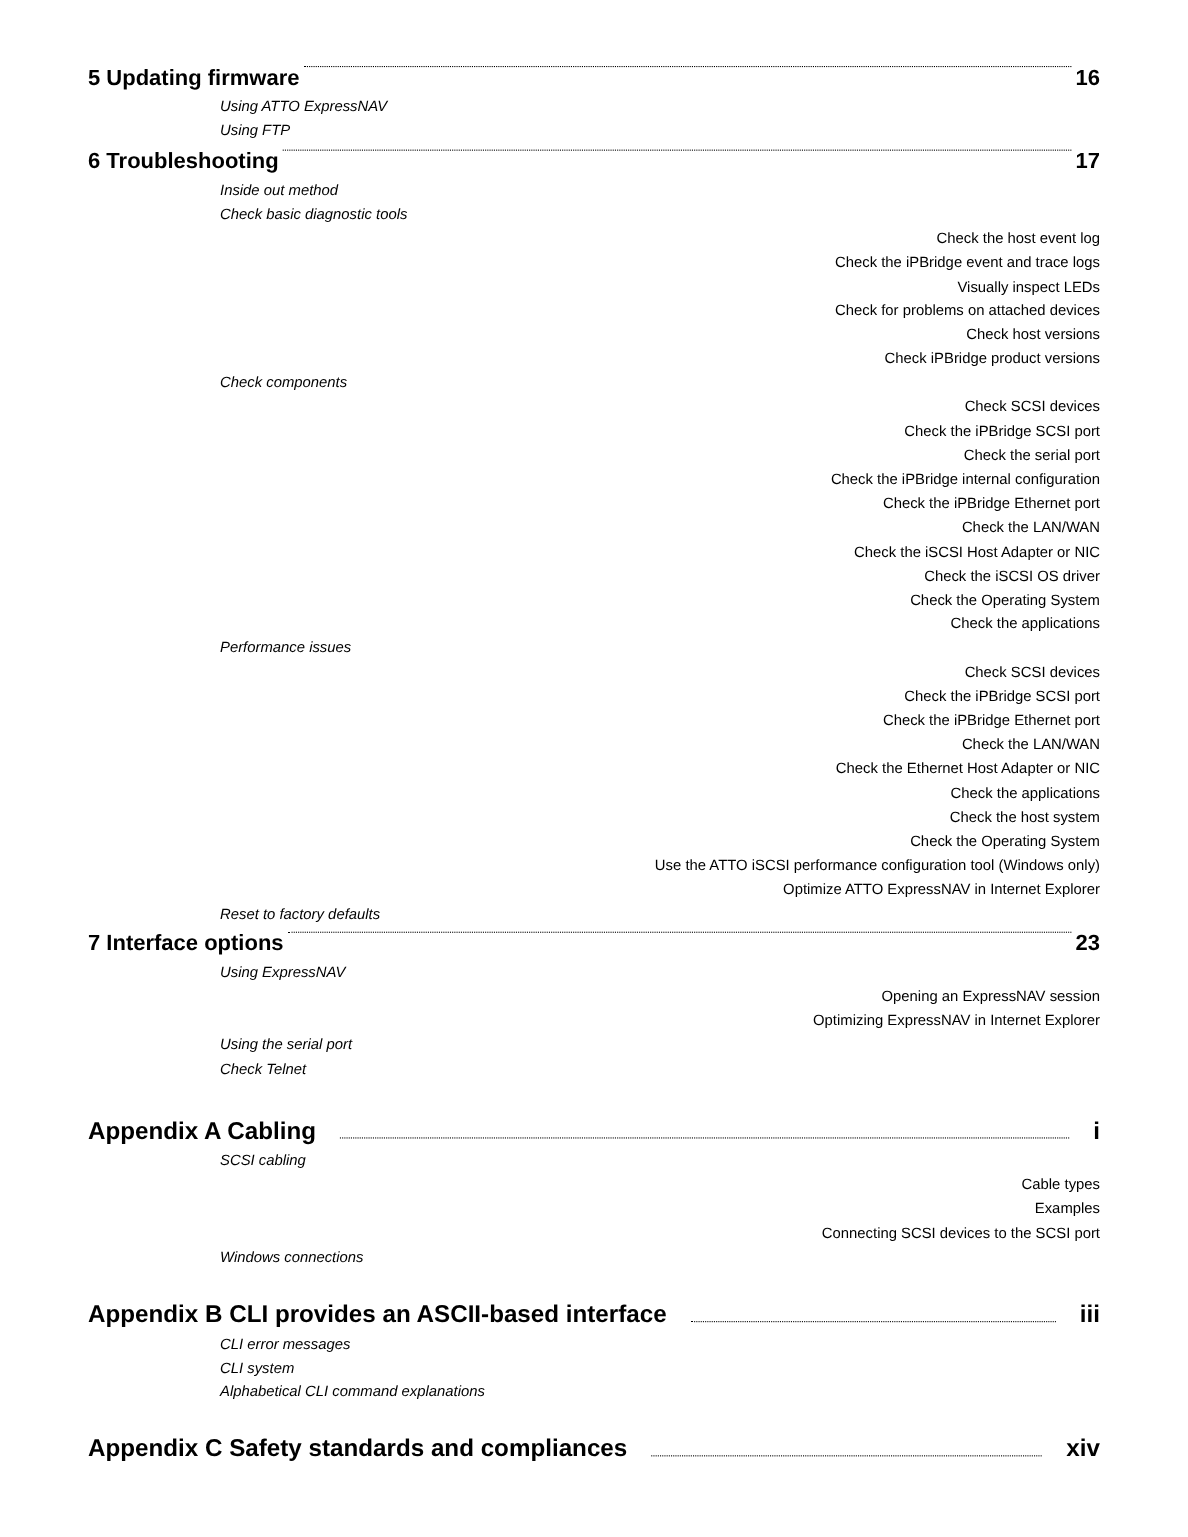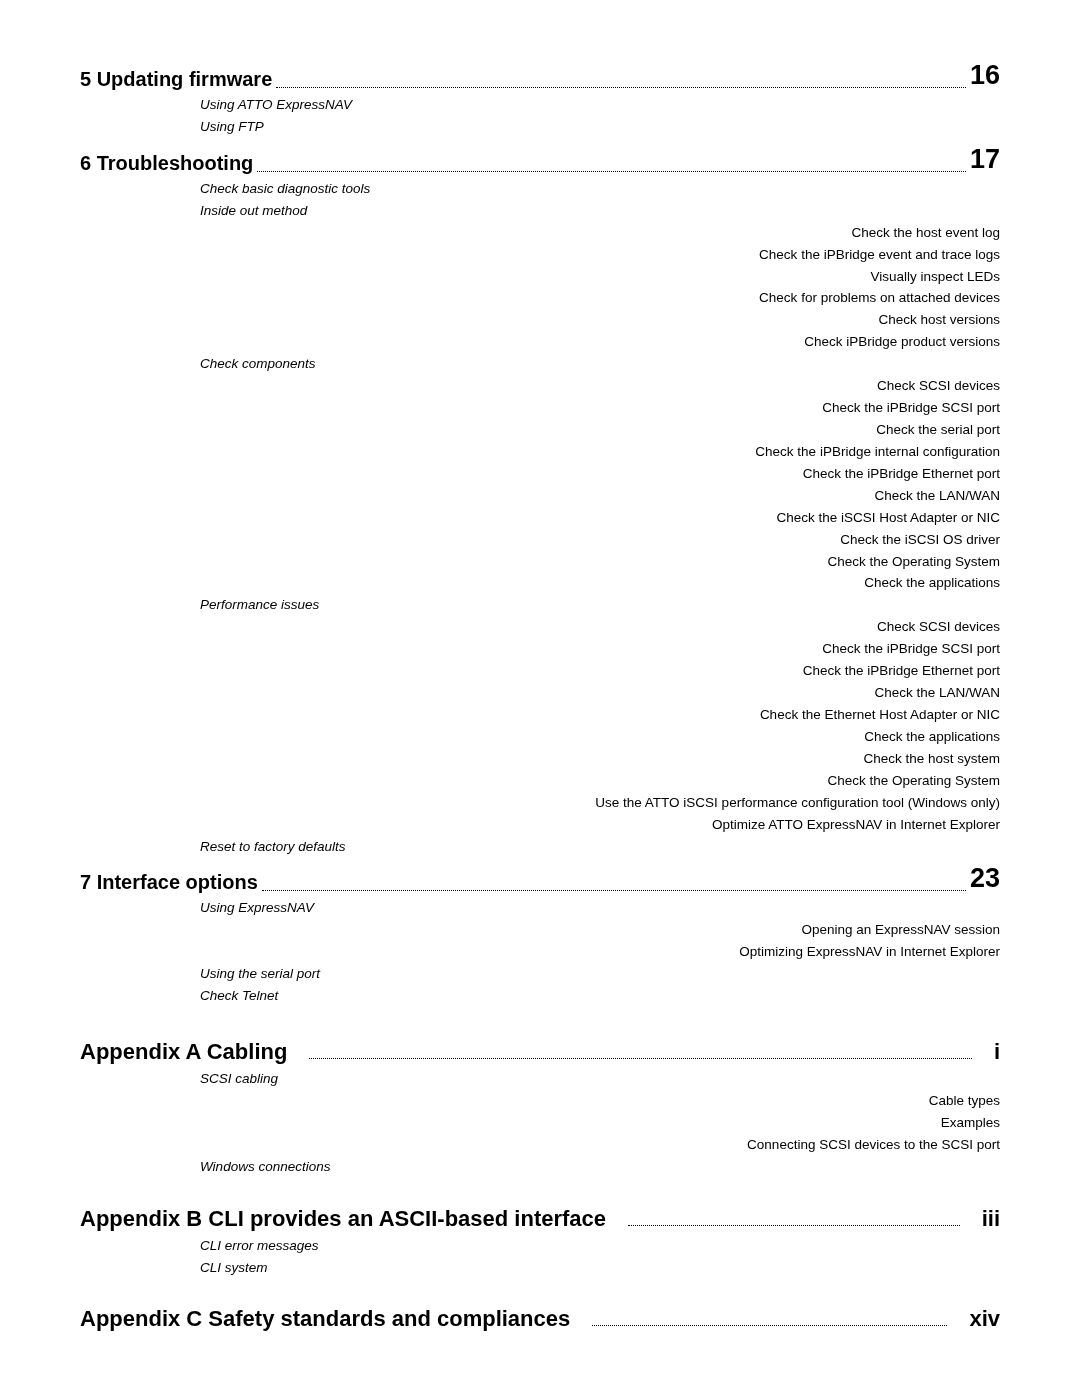--- a/index.html
+++ b/index.html
@@ -19,37 +19,37 @@
     }
 
     .toc-section {
       margin-bottom: 18px;
     }
 
     .chapter-title {
       font-size: 20px;
       font-weight: bold;
       display: flex;
-      align-items: flex-end;
+      align-items: flex-start;
       margin-bottom: 4px;
     }
 
     .chapter-title .title-text {
       white-space: nowrap;
     }
 
     .chapter-title .dots {
       flex: 1;
       border-bottom: 1px dotted #000;
       margin: 0 4px 3px 4px;
       min-width: 20px;
     }
 
     .chapter-title .page-num {
-      font-size: 27px;
+      font-size: 20px;
       font-weight: bold;
       white-space: nowrap;
     }
 
     .appendix-title {
       font-size: 22px;
       font-weight: bold;
       display: flex;
       align-items: baseline;
       margin-bottom: 4px;
@@ -103,22 +103,22 @@
       </div>
       <div class="level1">Using ATTO ExpressNAV</div>
       <div class="level1">Using FTP</div>
     </div>
     <div class="toc-section" style="margin-bottom: 6px;">
       <div class="chapter-title">
         <span class="title-text">6 Troubleshooting </span>
         <span class="dots"></span>
         <span class="page-num">17</span>
       </div>
+      <div class="level1">Inside out method</div>
       <div class="level1">Check basic diagnostic tools</div>
-      <div class="level1">Inside out method</div>
       <div class="level2">Check the host event log</div>
       <div class="level2">Check the iPBridge event and trace logs</div>
       <div class="level2">Visually inspect LEDs</div>
       <div class="level2">Check for problems on attached devices</div>
       <div class="level2">Check host versions</div>
       <div class="level2">Check iPBridge product versions</div>
       <div class="level1">Check components</div>
       <div class="level2">Check SCSI devices</div>
       <div class="level2">Check the iPBridge SCSI port</div>
       <div class="level2">Check the serial port</div>
@@ -167,20 +167,21 @@
       <div class="level1">Windows connections</div>
     </div>
     <div class="toc-section" style="margin-bottom: 28px;">
       <div class="appendix-title">
         <span class="title-text">Appendix B CLI provides an ASCII-based interface </span>
         <span class="dots"></span>
         <span class="page-num">iii</span>
       </div>
       <div class="level1">CLI error messages</div>
       <div class="level1">CLI system</div>
+      <div class="level1">Alphabetical CLI command explanations</div>
     </div>
     <div class="toc-section">
       <div class="appendix-title">
         <span class="title-text">Appendix C Safety standards and compliances </span>
         <span class="dots"></span>
         <span class="page-num">xiv</span>
       </div>
     </div>
   </div>
 

